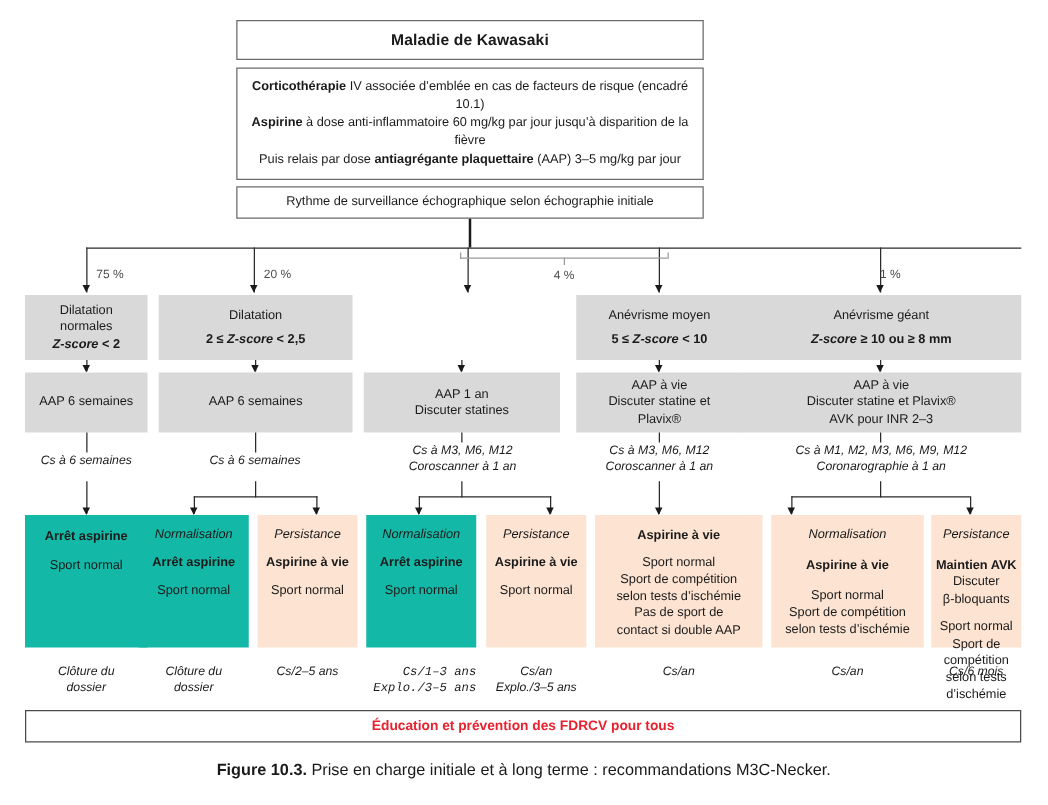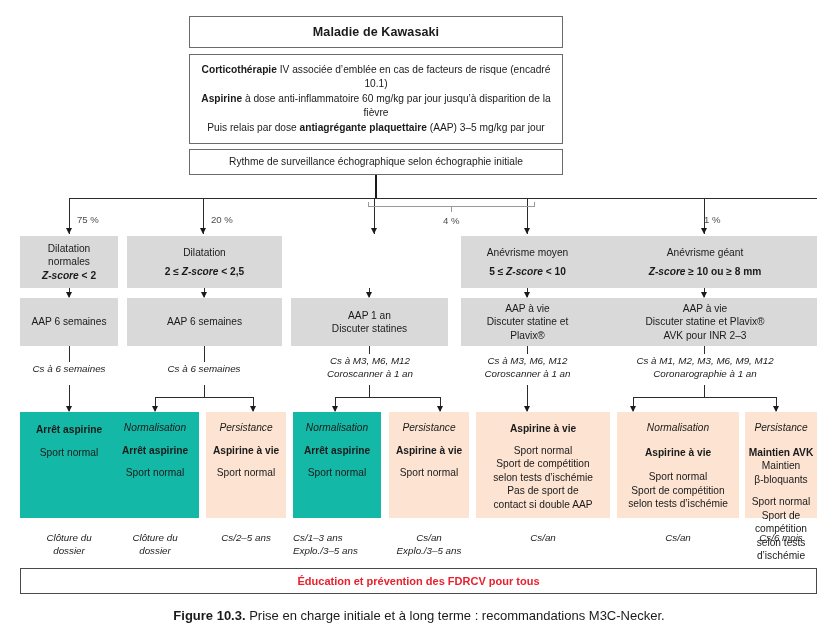--- a/index.html
+++ b/index.html
@@ -303,21 +303,21 @@
     <div style="margin-top:11px;">
       <div class="t-box">Sport normal</div>
       <div class="t-box">Sport de compétition</div>
       <div class="t-box">selon tests d’ischémie</div>
     </div>
   </div>
 
   <div class="abs peach" style="left:745px; top:412px; width:72px; height:106px; padding-top:9px;">
     <div class="t-box ital">Persistance</div>
     <div class="t-box bold" style="margin-top:11px;">Maintien AVK</div>
-    <div class="t-box">Maintien</div>
+    <div class="t-box">Discuter</div>
     <div class="t-box">β-bloquants</div>
     <div style="margin-top:9px;">
       <div class="t-box">Sport normal</div>
       <div class="t-box">Sport de compétition</div>
       <div class="t-box">selon tests d’ischémie</div>
     </div>
   </div>
 
   <div class="abs" style="left:20px; top:531px; width:98px; text-align:center;">
     <div class="t-ital">Clôture du</div>
@@ -326,21 +326,21 @@
 
   <div class="abs" style="left:111px; top:531px; width:88px; text-align:center;">
     <div class="t-ital">Clôture du</div>
     <div class="t-ital">dossier</div>
   </div>
 
   <div class="abs" style="left:206px; top:531px; width:80px; text-align:center;">
     <div class="t-ital">Cs/2–5 ans</div>
   </div>
 
-  <div class="abs" style="left:293px; top:531px; width:88px; text-align:left;">
+  <div class="abs" style="left:293px; top:531px; width:88px; text-align:right;font-family:Liberation Mono, monospace;">
     <div class="t-ital">Cs/1–3 ans</div>
     <div class="t-ital">Explo./3–5 ans</div>
   </div>
 
   <div class="abs" style="left:385px; top:531px; width:88px; text-align:center;">
     <div class="t-ital">Cs/an</div>
     <div class="t-ital">Explo./3–5 ans</div>
   </div>
 
   <div class="abs" style="left:476px; top:531px; width:134px; text-align:center;">

